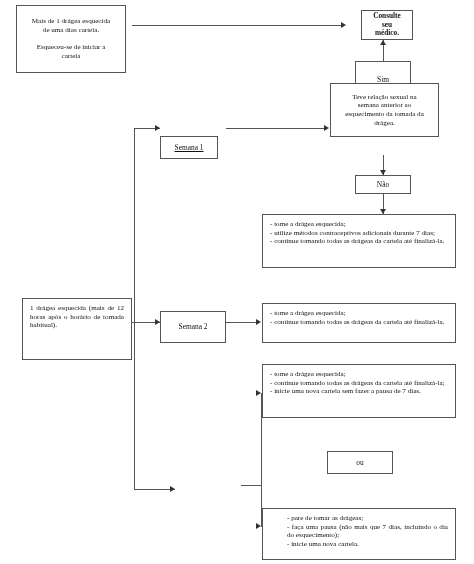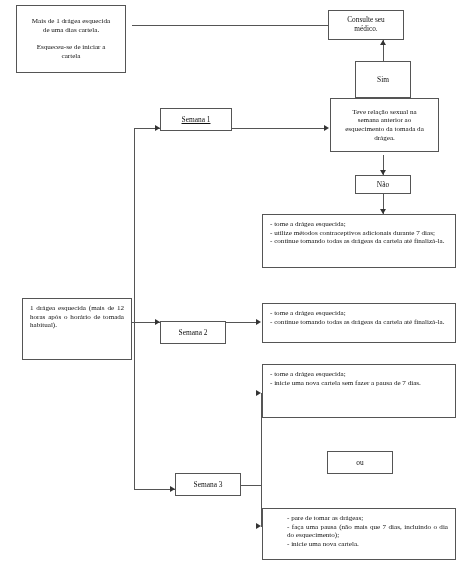--- a/index.html
+++ b/index.html
@@ -94,32 +94,32 @@
   <div class="node node-center pad-box" style="left:16px; top:5px; width:110px; height:68px;">
     <span class="txt t-center fs-small">
       <span>Mais de 1 drágea esquecida</span><br>
       <span>de uma dias cartela.</span><br>
       <br>
       <span>Esqueceu-se de iniciar a</span><br>
       <span>cartela</span>
     </span>
   </div>
 
-  <div class="node node-center pad-box" style="left:328px; top:10px; width:76px; height:30px;">
+  <div class="node node-center pad-box" style="left:361px; top:10px; width:52px; height:30px;font-weight:bold;">
     <span class="txt t-center fs-mid">
       <span>Consulte seu</span><br>
       <span>médico.</span>
     </span>
   </div>
 
   <div class="node node-center" style="left:355px; top:61px; width:56px; height:37px;">
     <span class="txt t-center fs-lbl">Sim</span>
   </div>
 
-  <div class="node node-center pad-box" style="left:330px; top:98px; width:109px; height:54px;">
+  <div class="node node-center pad-box" style="left:330px; top:83px; width:109px; height:54px;">
     <span class="txt t-center fs-small">
       <span>Teve relação sexual na</span><br>
       <span>semana anterior ao</span><br>
       <span>esquecimento da tomada da</span><br>
       <span>drágea.</span>
     </span>
   </div>
 
   <div class="node node-center" style="left:355px; top:175px; width:56px; height:19px;">
     <span class="txt t-center fs-lbl">Não</span>
@@ -128,39 +128,37 @@
   <div class="node node-list pad-list" style="left:262px; top:214px; width:194px; height:54px;">
     <span class="txt t-just fs-small">- tome a drágea esquecida;</span>
     <span class="txt t-just fs-small">- utilize métodos contraceptivos adicionais durante 7 dias;</span>
     <span class="txt t-just fs-small">- continue tomando todas as drágeas da cartela até finalizá-la.</span>
   </div>
 
   <div class="node node-list pad-list" style="left:22px; top:298px; width:110px; height:62px;">
     <span class="txt t-just fs-small"><span>1 drágea esquecida (mais</span> <span class="bold-seg">de</span><span> 12 horas após o horário de tomada habitual).</span></span>
   </div>
 
-  <div class="node node-center" style="left:160px; top:108px; width:72px; height:23px;text-decoration:underline;">
+  <div class="node node-center" style="left:160px; top:136px; width:58px; height:23px;text-decoration:underline;">
     <span class="txt t-center fs-lbl">Semana 1</span>
   </div>
 
-  <div class="node node-center" style="left:160px; top:311px; width:66px; height:23px;margin-top:10px;">
+  <div class="node node-center" style="left:160px; top:311px; width:66px; height:32px;">
     <span class="txt t-center fs-lbl">Semana 2</span>
   </div>
 
-  <div class="node node-center" style="left:175px; top:473px; width:66px; height:23px;">
-    <span class="txt t-center fs-lbl">Semana 3</span>
-  </div>
 
   <div class="node node-list pad-list" style="left:262px; top:303px; width:194px; height:40px;">
     <span class="txt t-just fs-small">- tome a drágea esquecida;</span>
     <span class="txt t-just fs-small">- continue tomando todas as drágeas da cartela até finalizá-la.</span>
   </div>
 
   <div class="node node-list pad-list" style="left:262px; top:364px; width:194px; height:54px;">
     <span class="txt t-just fs-small">- tome a drágea esquecida;</span>
+    <span class="txt t-just fs-small">- continue tomando todas as drágeas da cartela até finalizá-la;</span>
     <span class="txt t-just fs-small">- inicie uma nova cartela sem fazer a pausa de 7 dias.</span>
   </div>
 
   <div class="node node-center" style="left:327px; top:451px; width:66px; height:23px;">
     <span class="txt t-center fs-lbl">ou</span>
   </div>
 
   <div class="node node-list pad-list" style="left:262px; top:508px; width:194px; height:52px;padding-left:24px;">
     <span class="txt t-just fs-small">- pare de tomar as drágeas;</span>
     <span class="txt t-just fs-small">- faça uma pausa (não mais que 7 dias, incluindo o dia do esquecimento);</span>

